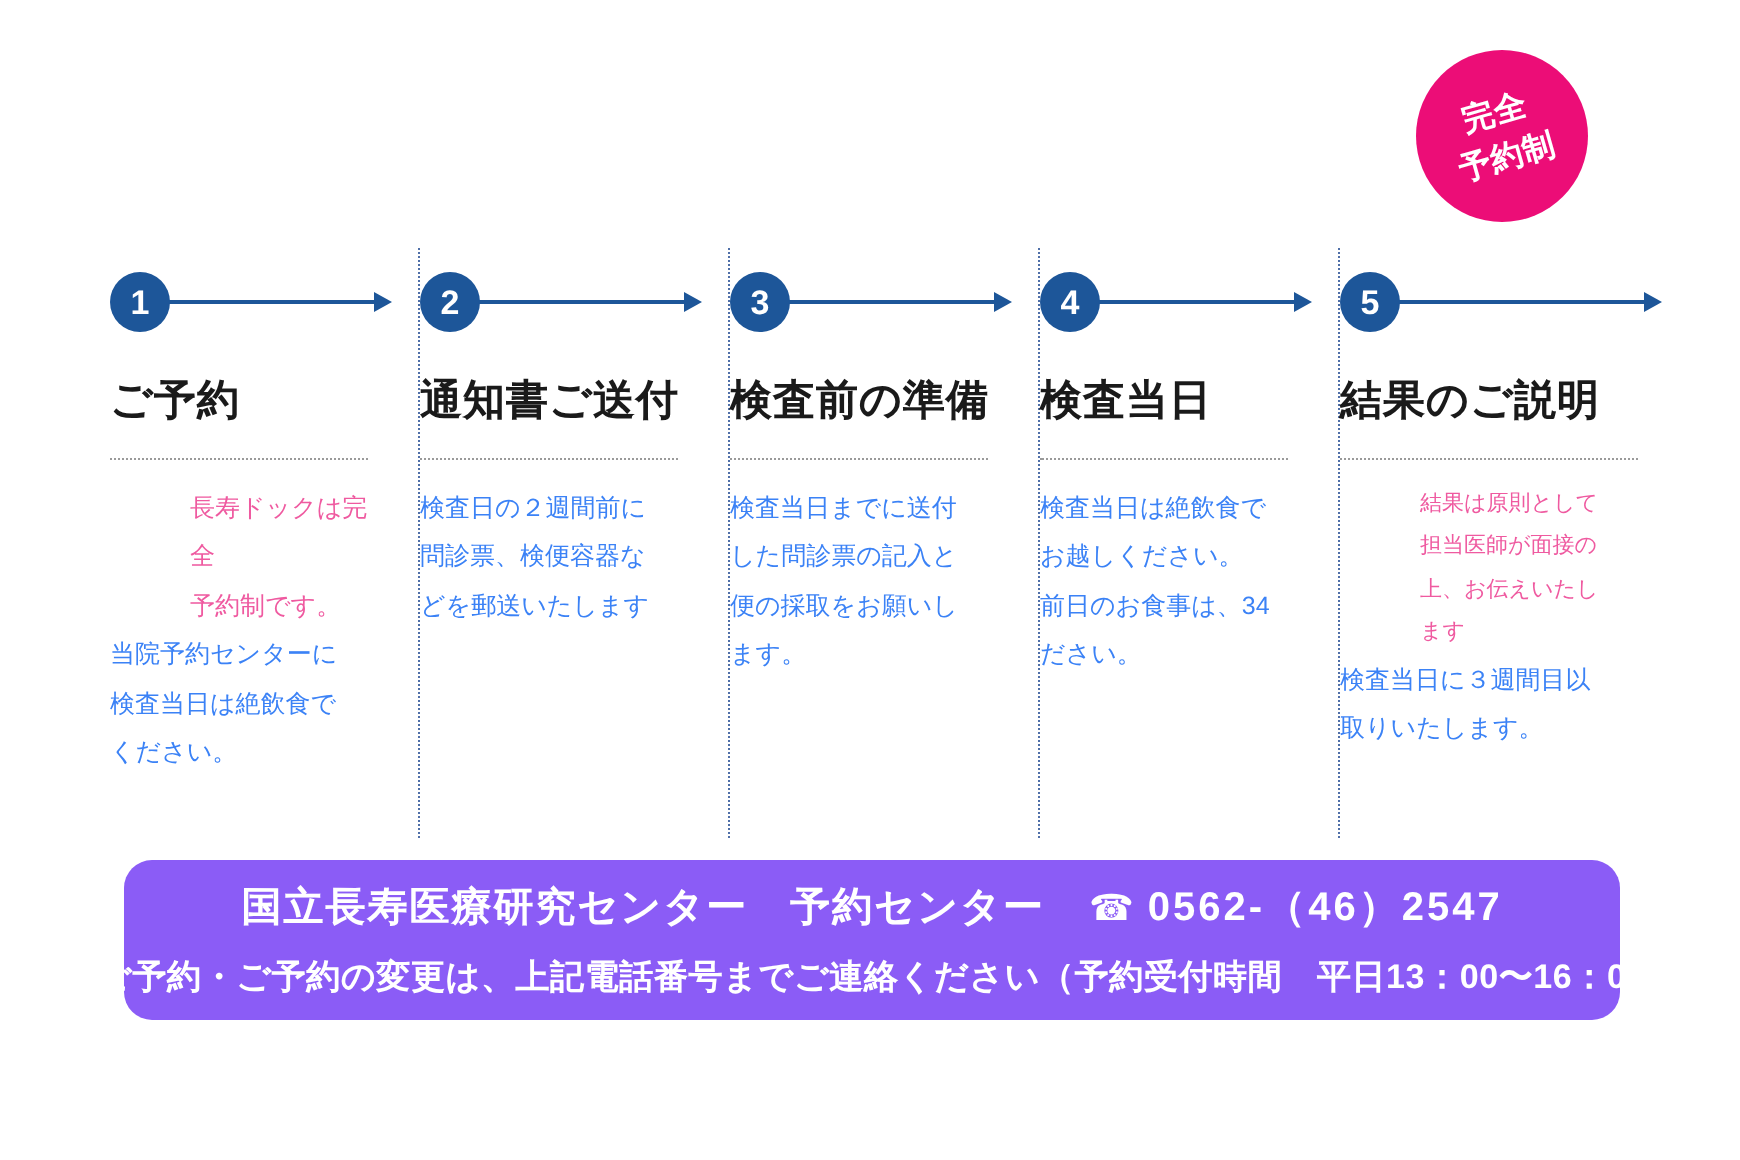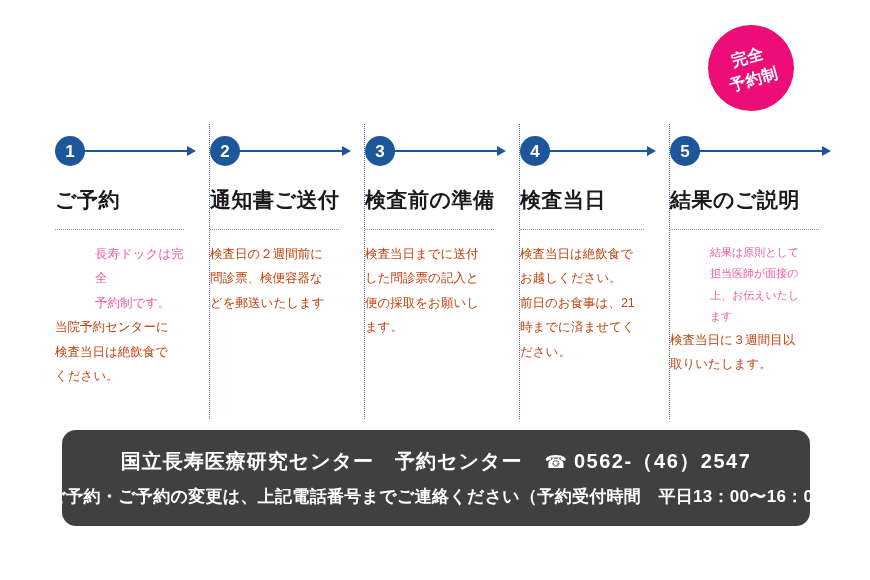--- a/index.html
+++ b/index.html
@@ -136,39 +136,39 @@
     line-height: 1.95;
     color: #2b2b2b;
   }
   .body-text .pink {
     color: #ef5aa0;
   }
   .body-text p {
     margin: 0;
   }
   .body-text p.black {
-    color: #c2410c;
+    color: #3b82f6;
   }
   .body-text p.pink {
     color: #ef5aa0;
     margin-left: 40px;
   }
   .step.col5 .body-text p.pink {
     font-size: 11px;
     line-height: 1.95;
   }
 
   
   #banner {
     position: absolute;
     left: 62px;
     top: 430px;
     width: 748px;
-    height: 96px;
-    background: #404040;
+    height: 80px;
+    background: #8b5cf6;
     border-radius: 14px;
     color: #ffffff;
     box-sizing: border-box;
     display: flex;
     flex-direction: column;
     align-items: center;
     justify-content: center;
   }
   #banner .line1 {
     font-size: 20px;
@@ -266,22 +266,21 @@
       <div class="arrow">
         <div class="shaft"></div>
           <div class="head"></div>
       </div>
     </div>
     <div class="heading">検査当日</div>
     <div class="hr-dotted"></div>
     <div class="body-text">
       <p class="black">検査当日は絶飲食で</p>
       <p class="black">お越しください。</p>
-      <p class="black">前日のお食事は、21</p>
-      <p class="black">時までに済ませてく</p>
+      <p class="black">前日のお食事は、34</p>
       <p class="black">ださい。</p>
     </div>
     <div class="divider"></div>
   </div>
 
   <div class="step col5">
     <div class="stepbar">
       <div class="circle">5</div>
       <div class="arrow">
         <div class="shaft"></div>

